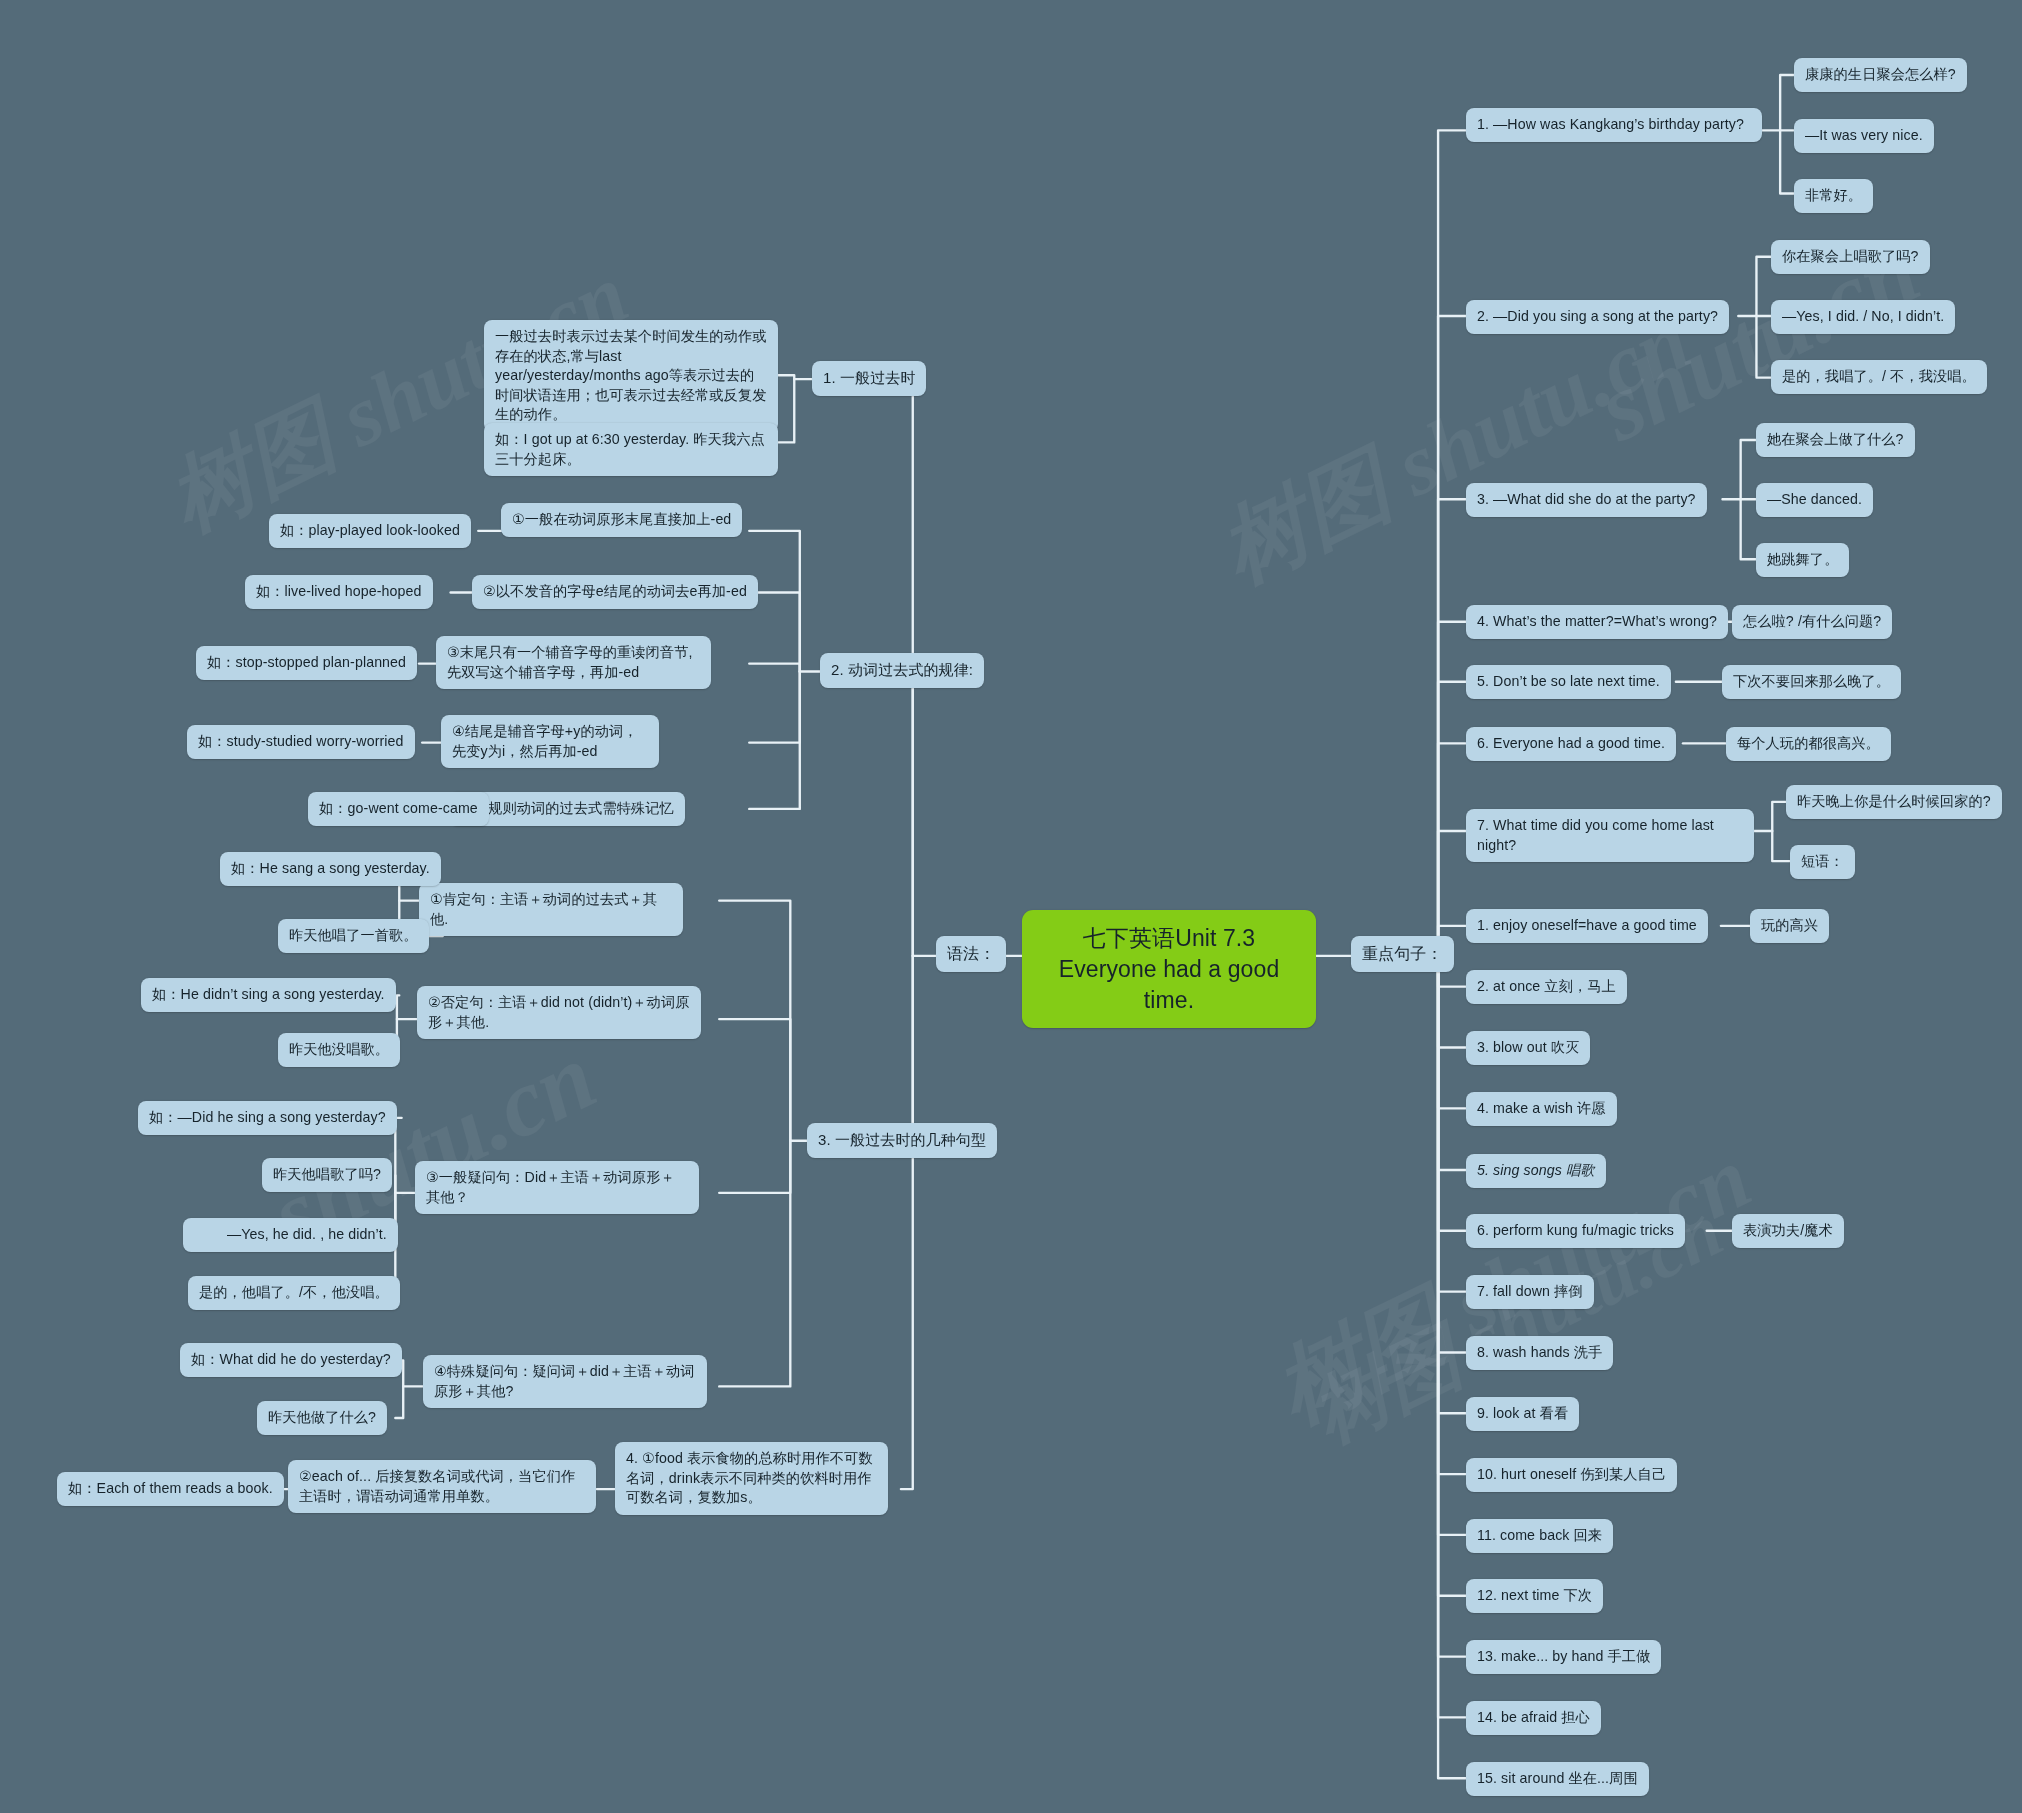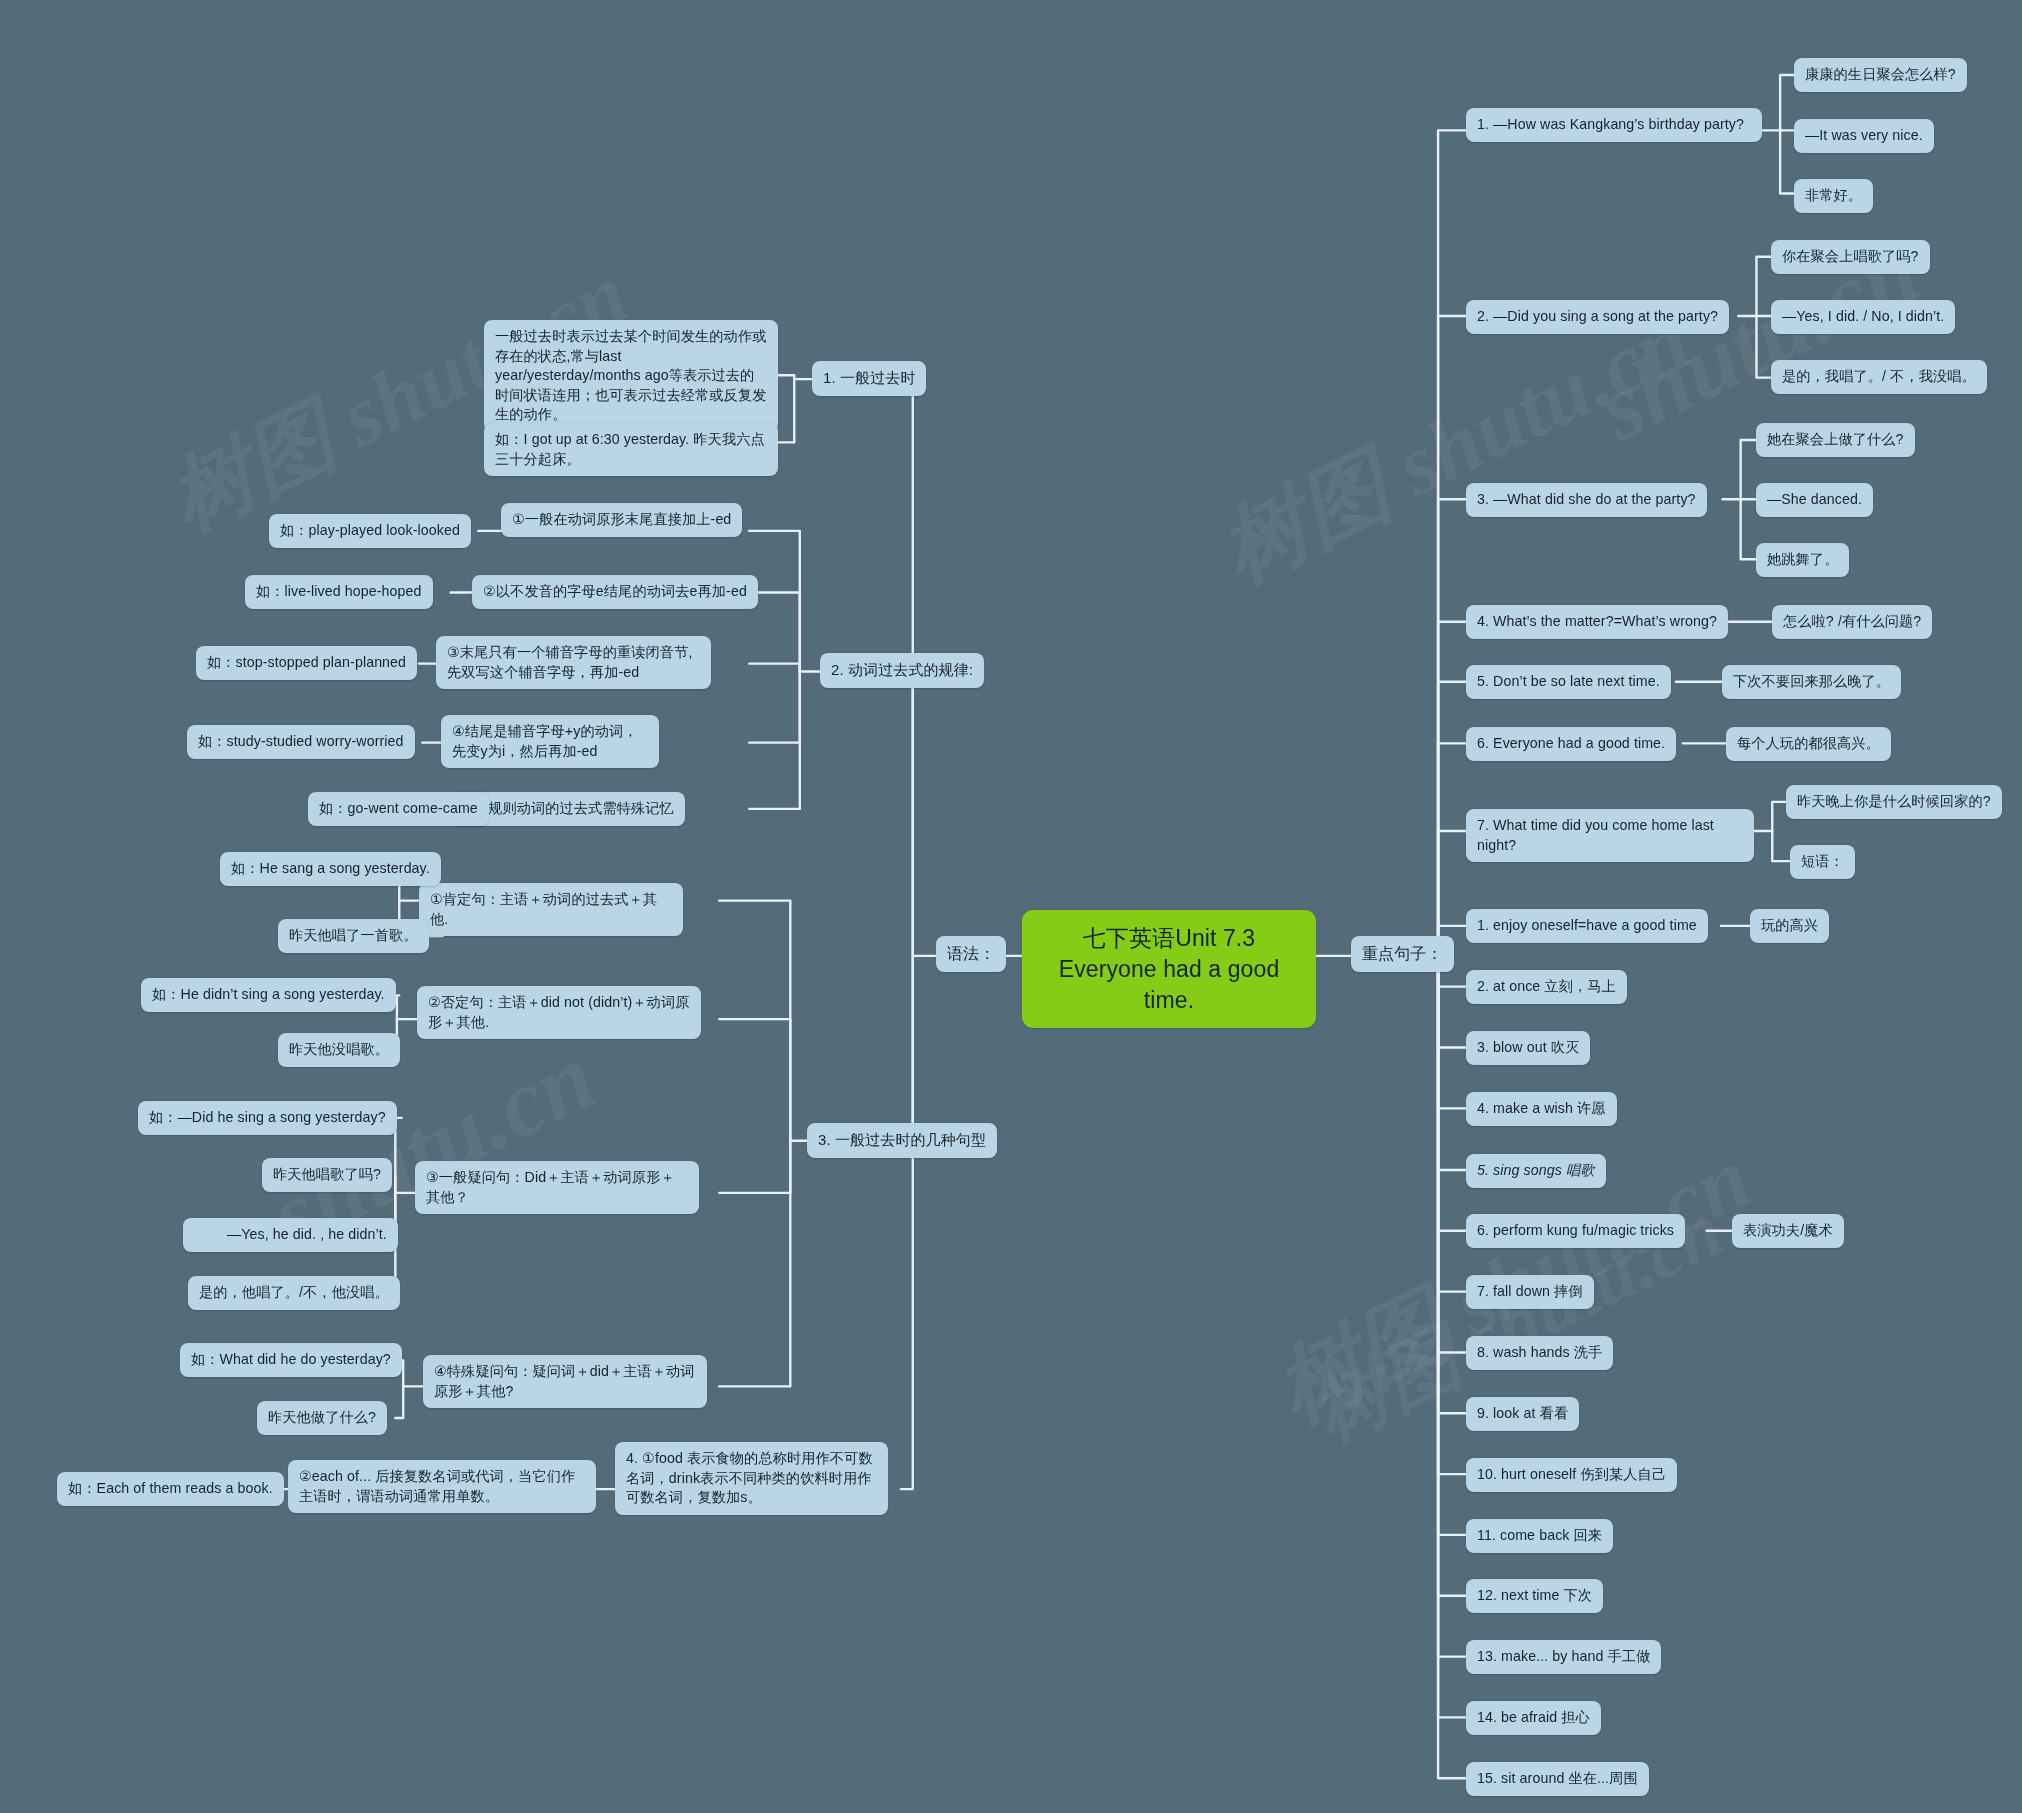--- a/index.html
+++ b/index.html
@@ -213,21 +213,21 @@
   <div class="node small" style="left:1771px;top:240px;">你在聚会上唱歌了吗?</div>
   <div class="node small" style="left:1771px;top:300px;">—Yes, I did. / No, I didn’t.</div>
   <div class="node small" style="left:1771px;top:360px;">是的，我唱了。/ 不，我没唱。</div>
 
   <div class="node small" style="left:1466px;top:483px;">3. —What did she do at the party?</div>
   <div class="node small" style="left:1756px;top:423px;">她在聚会上做了什么?</div>
   <div class="node small" style="left:1756px;top:483px;">—She danced.</div>
   <div class="node small" style="left:1756px;top:543px;">她跳舞了。</div>
 
   <div class="node small" style="left:1466px;top:605px;">4. What’s the matter?=What’s wrong?</div>
-  <div class="node small" style="left:1772px;top:605px;">怎么啦? /有什么问题?</div>
+  <div class="node small" style="left:1732px;top:605px;">怎么啦? /有什么问题?</div>
 
   <div class="node small" style="left:1466px;top:665px;">5. Don’t be so late next time.</div>
   <div class="node small" style="left:1722px;top:665px;">下次不要回来那么晚了。</div>
 
   <div class="node small" style="left:1466px;top:727px;">6. Everyone had a good time.</div>
   <div class="node small" style="left:1726px;top:727px;">每个人玩的都很高兴。</div>
 
   <div class="node small" style="left:1466px;top:809px;width:288px;">7. What time did you come home last night?</div>
   <div class="node small" style="left:1786px;top:785px;">昨天晚上你是什么时候回家的?</div>
   <div class="node small" style="left:1790px;top:845px;">短语：</div>

